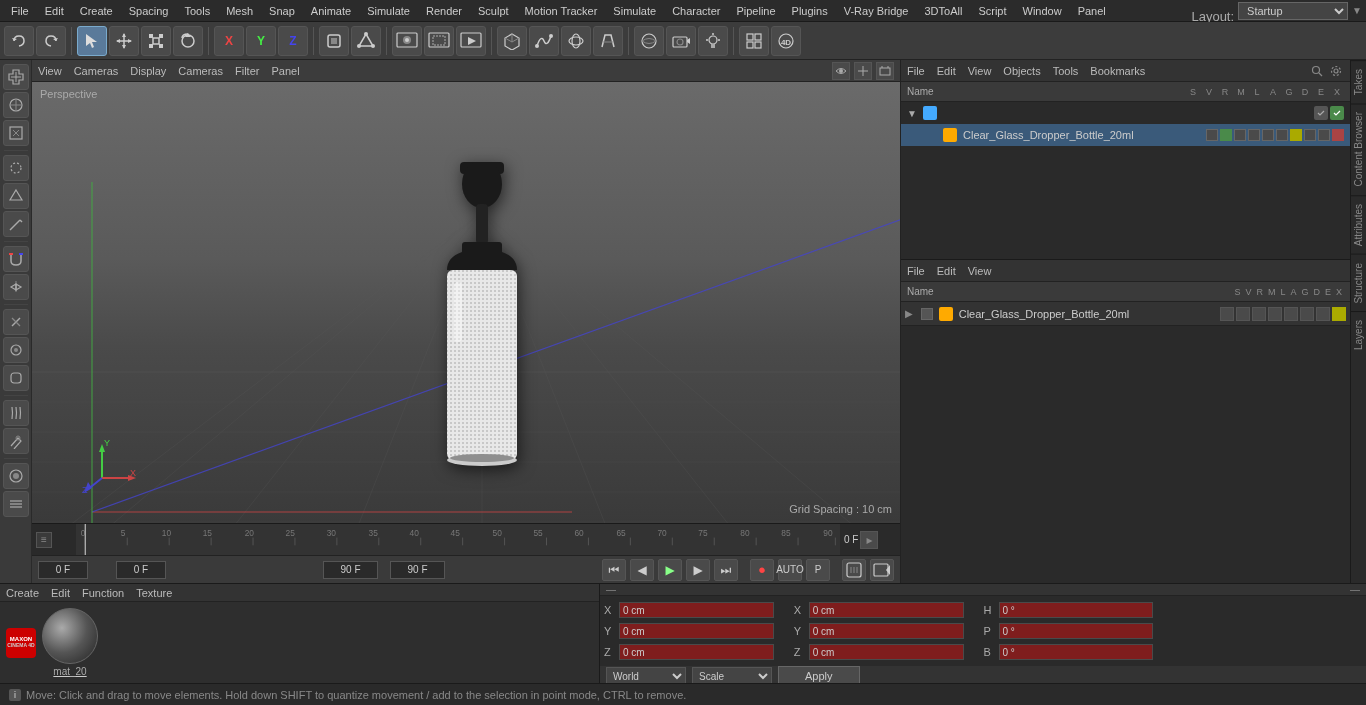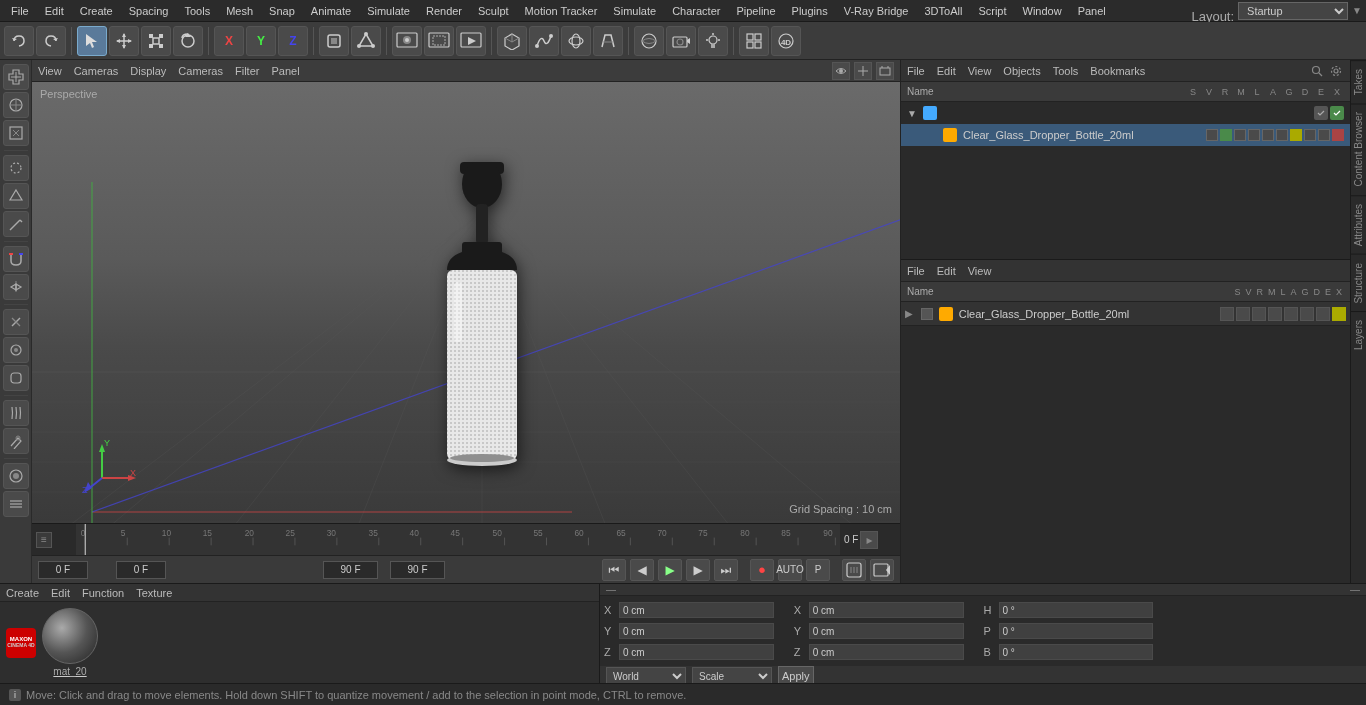--- a/index.html
+++ b/index.html
@@ -377,21 +377,21 @@
     .coord-cell {
       display: flex;
       align-items: center;
       gap: 3px;
       height: 20px;
     }
     .coord-label { color: #aaa; font-size: 11px; width: 12px; flex-shrink: 0; }
     .coord-input {
       flex: 1;
       height: 16px;
-      background: #404040;
+      background: #7f1d1d;
       border: 1px solid #4a4a4a;
       color: #ccc;
       font-size: 10px;
       padding: 0 3px;
     }
     .coord-suffix { color: #888; font-size: 10px; width: 16px; }
     #coords-footer {
       height: 26px;
       background: #333;
       display: flex;
@@ -407,21 +407,21 @@
       font-size: 10px;
       padding: 0 2px;
       width: 80px;
     }
     .apply-btn {
       height: 20px;
       background: #4a4a4a;
       border: 1px solid #666;
       color: #ccc;
       font-size: 11px;
-      padding: 0 3px;
+      padding: 0 26px;
       cursor: pointer;
     }
 
     
     #status-bar {
       height: 22px;
       background: #2a2a2a;
       display: flex;
       align-items: center;
       padding: 0 8px;

